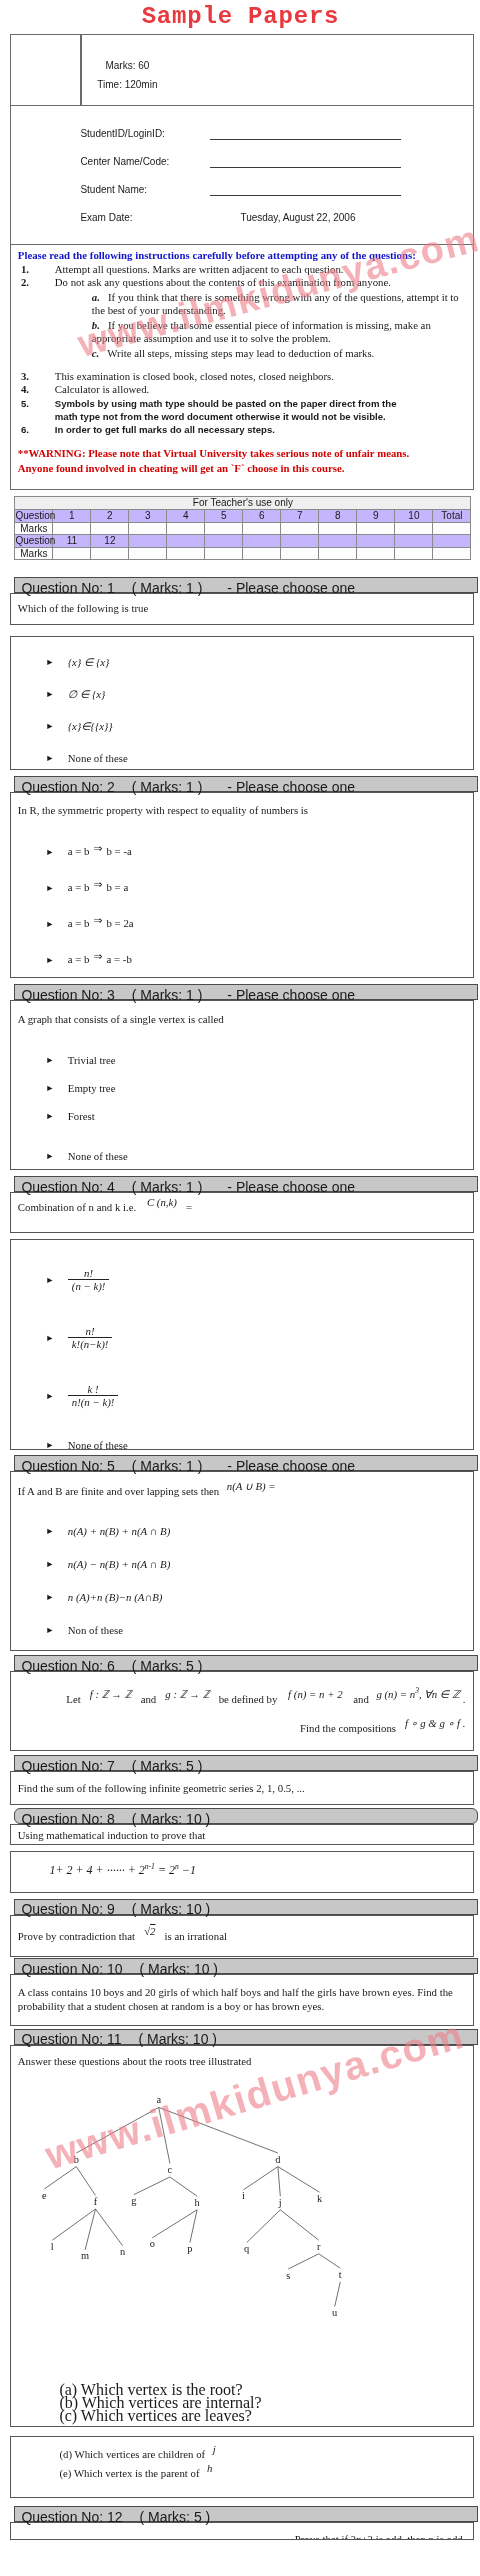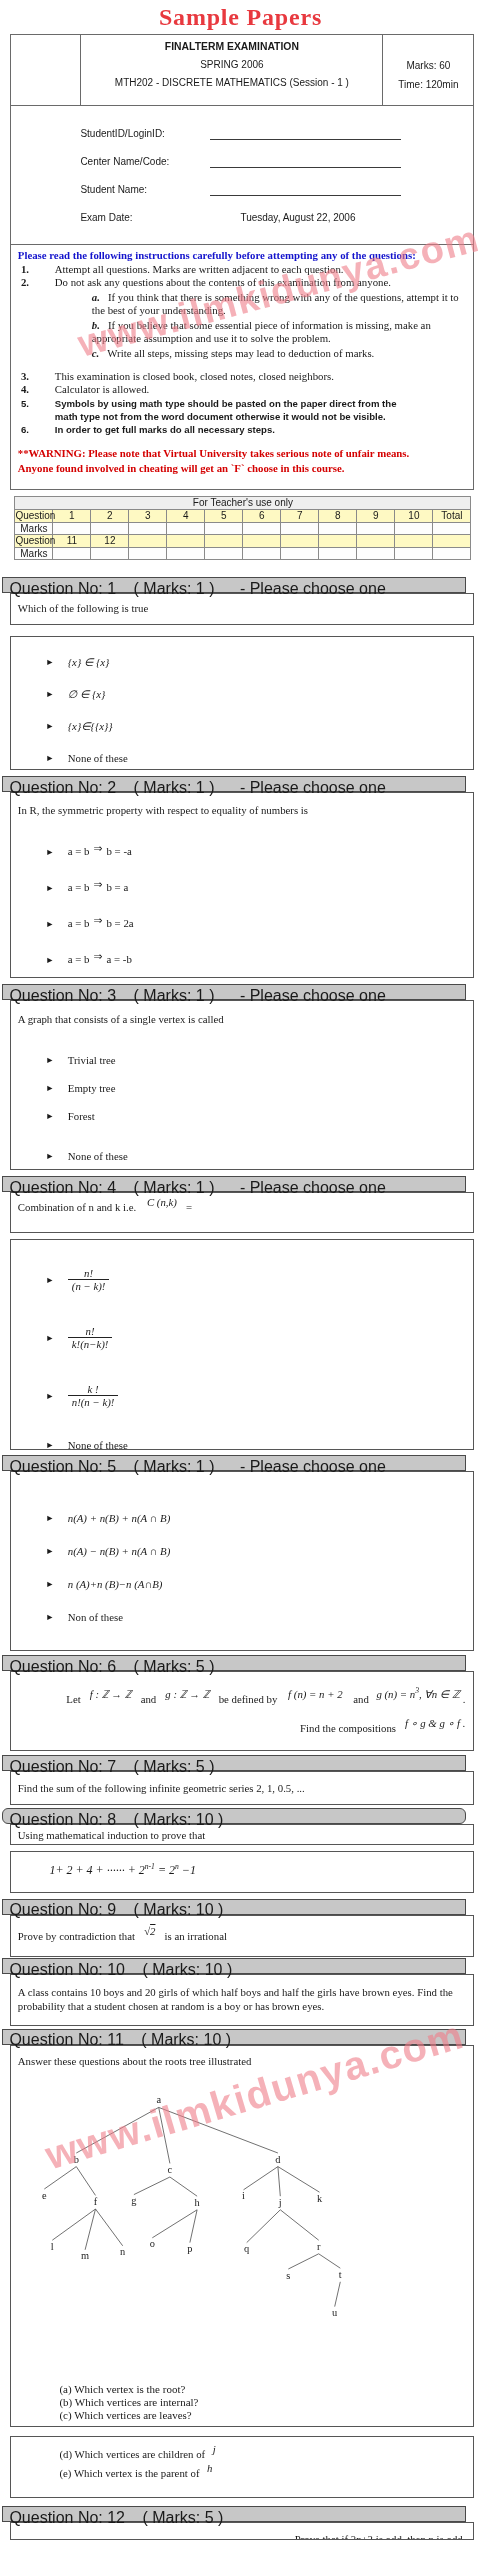--- a/index.html
+++ b/index.html
@@ -1,20 +1,20 @@
 <!DOCTYPE html>
 <html style="font-size:13px"><head>
 <meta charset="utf-8">
 <style>
   html,body{margin:0;padding:0;}
   body{width:481px;height:2576px;background:#ffffff;position:relative;overflow:hidden;
        font-family:"Liberation Serif",serif;color:#1a1a1a;}
   *{box-sizing:border-box;}
 
-  .title{height:34px;line-height:34px;text-align:center;font-family:Liberation Serif, serif;
+  .title{height:34px;line-height:34px;text-align:center;font-family:Liberation Mono, monospace;
          font-weight:bold;font-size:24px;color:#e8393f;letter-spacing:0.8px;}
 
   
   .box1{margin-left:10.4px;width:464px;height:211px;border:0.8px solid #6a6a6a;}
   .htable{display:flex;height:71px;border-bottom:0.8px solid #6a6a6a;font-family:"Liberation Sans",sans-serif;}
   .hcell-left{width:70px;border-right:0.8px solid #6a6a6a;}
   .hcell-center{flex:1;text-align:center;padding-top:5.6px;}
   .hcell-center .exam{font-weight:bold;font-size:10.4px;}
   .hcell-center .term,.hcell-center .course{font-size:10px;margin-top:7.2px;}
   .hcell-right{width:91px;border-left:0.8px solid #6a6a6a;text-align:center;font-size:10px;padding-top:25px;}
@@ -35,28 +35,28 @@
   .isub .ltr{font-weight:bold;font-style:italic;margin-right:8px;}
   .gap12{height:9.6px;}
   .bsans{font-family:"Liberation Sans",sans-serif;font-weight:bold;font-size:9.6px;line-height:13px;}
   .warn{color:#d40000;font-weight:bold;margin-top:10.4px;line-height:15px;}
 
   
   .tteach{margin:5.6px 0 0 14.4px;width:457px;border-collapse:collapse;table-layout:fixed;
           font-family:"Liberation Sans",sans-serif;font-size:10px;border:1.6px solid #6a6a6a;}
   .tteach td{border:0.8px solid #8a8a8a;text-align:center;padding:0;height:12px;}
   .tteach .cap td{background:#efefef;height:13px;}
-  .tteach .qrow td{background:#fef9c3;height:13px;}
+  .tteach .qrow td{background:#c4b5fd;height:13px;}
   .tteach .mrow td{background:#fdfdfd;}
   .tteach td.lab{width:64px;}
   .tteach td.tot{width:41px;}
 
   
-  .qh{margin-left:2px;width:464px;height:16px;background:#c7c7c7;border:0.8px solid #4a4a4a;
-      font-family:"Liberation Sans",sans-serif;font-size:16px;padding:1.6px 0 0 6.4px;white-space:nowrap;}
+  .qh{margin-left:14px;width:464px;height:16px;background:#c7c7c7;border:0.8px solid #4a4a4a;
+      font-family:"Liberation Sans",sans-serif;font-size:14px;padding:1.6px 0 0 6.4px;white-space:nowrap;}
   .qh .qm{margin-left:13px;}
   .qh .qc{margin-left:21px;}
   .qbox{margin-left:10.4px;width:464px;border:0.8px solid #565656;font-size:10.8px;overflow:hidden;}
   .qtext{padding:0 8px 0 6.4px;}
   .opt{display:flex;align-items:center;}
   .bul{margin-left:34px;width:22.4px;font-size:8.8px;font-family:"Liberation Sans",sans-serif;flex:none;}
   .m{font-style:italic;}
   .raised{position:relative;top:-4.8px;display:inline-block;}
   .arr{position:relative;top:-3.2px;margin:0 4px;font-style:normal;}
   .frac{display:inline-block;text-align:center;vertical-align:middle;}
@@ -85,46 +85,41 @@
   #q6b .line2{margin-top:8px;}
   #q7b{height:34px;padding-top:9.6px;}
   #q8b{height:21px;padding-top:4px;}
   #q8f{margin-top:5.6px;height:42px;padding:9.6px 0 0 38px;font-size:12px;}
   #q9b{height:42px;padding-top:14.4px;}
   #q10b{height:52px;padding-top:9.6px;line-height:14.4px;}
   #q11b{height:382px;padding-top:9.6px;}
   #q11b svg{display:block;margin-top:22.4px;}
   #q11b svg line{stroke:#4d4d4d;stroke-width:1;}
   #q11b svg text{font-family:"Liberation Serif",serif;font-size:13px;fill:#222;text-anchor:middle;}
-  .abc{margin-top:54px;padding-left:48px;line-height:13px;font-size:11px;}
+  .abc{margin-top:54px;padding-left:48px;line-height:13px;font-size:16px;}
   #q11b2{margin-top:9.6px;height:62px;padding-top:11.2px;}
   #q11b2 .sq{padding-left:48px;height:19px;}
   #q12b{margin-top:0;height:18px;padding-top:9.6px;text-align:right;}
   .mt22{margin-top:17.6px;} .mt8{margin-top:6.4px;} .mt7{margin-top:5.6px;} .mt5{margin-top:4px;}
   .mt4{margin-top:3.2px;border-radius:6px;} .mt2{margin-top:1.6px;} .mt3{margin-top:2.4px;} .mt10{margin-top:8px;}
 
   
   .wm{position:absolute;font-family:"Liberation Sans",sans-serif;font-weight:bold;
       color:rgba(238,125,136,0.60);pointer-events:none;white-space:nowrap;z-index:9;letter-spacing:1.6px;}
   .wm1{font-size:38px;width:405px;left:72px;top:271px;transform:rotate(-15deg);}
   .wm2{font-size:40px;width:417px;left:38px;top:2075px;transform:rotate(-16.5deg);}
 </style>
 </head>
 <body>
 
 <div class="title">Sample Papers</div>
 
 <div class="box1">
   <div class="htable">
     <div class="hcell-left"></div>
-    <div class="hcell-center">
-      <div class="exam">FINALTERM  EXAMINATION</div>
-      <div class="term">SPRING 2006</div>
-      <div class="course">MTH202 - DISCRETE MATHEMATICS (Session - 1 )</div>
-    </div>
     <div class="hcell-right">
       <div>Marks: 60</div>
       <div>Time: 120min</div>
     </div>
   </div>
   <div class="student">
     <div class="srow">
       <div class="slabel">StudentID/LoginID:</div>
       <div class="sline"></div>
     </div>
@@ -369,20 +364,24 @@
     <span>None of these</span>
   </div>
 </div>
 
 <div class="qh mt7">
   <span>Question No: 5</span>
   <span class="qm">( Marks: 1 )</span>
   <span class="qc">-   Please choose one</span>
 </div>
 <div class="qbox" id="q5b">
+  <div class="qtext">
+    <span>If  A and B are finite and over lapping sets then</span>
+    <span class="raised m" style="margin-left:4.8px;">n(A ∪ B) =</span>
+  </div>
   <div class="optset">
     <div class="opt">
       <span class="bul">►</span>
       <span class="m">n(A) + n(B) + n(A ∩ B)</span>
     </div>
     <div class="opt">
       <span class="bul">►</span>
       <span class="m">n(A) − n(B) + n(A ∩ B)</span>
     </div>
     <div class="opt">

